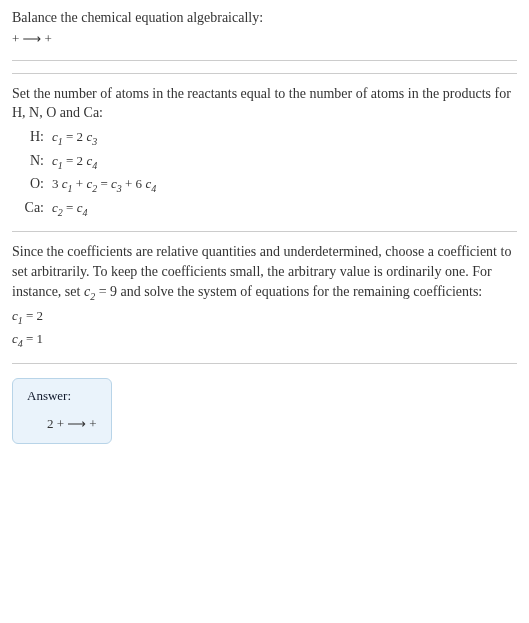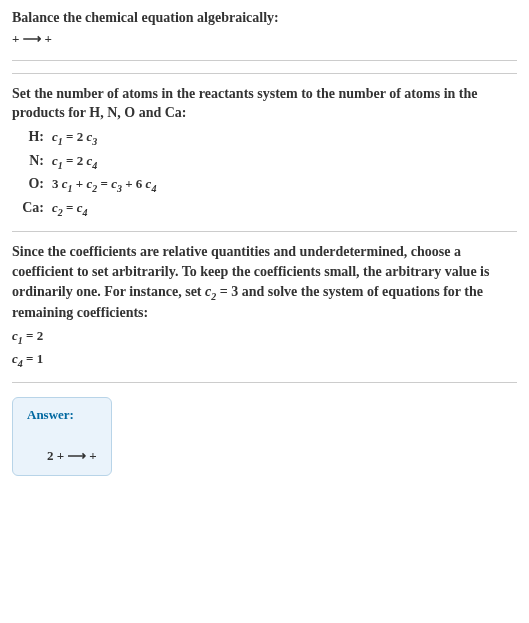--- a/index.html
+++ b/index.html
@@ -11,21 +11,20 @@
       font-family: Georgia, 'Times New Roman', serif;
       font-size: 14px;
       color: #333;
       background: #fff;
       padding: 8px 12px;
       width: 529px;
       line-height: 1.4;
     }
     .section {
       margin-bottom: 12px;
-      font-weight: bold;
     }
     .intro {
       margin-bottom: 2px;
     }
     .equation-line {
       margin-bottom: 4px;
       font-size: 13px;
     }
     hr {
       border: none;
@@ -65,22 +64,22 @@
     .answer-box {
       display: inline-block;
       background: #eaf3fb;
       border: 1px solid #b8d4e8;
       border-radius: 6px;
       padding: 8px 14px 10px 14px;
       margin-top: 4px;
     }
     .answer-label {
       font-size: 13px;
-      color: #0369a1;
-      margin-bottom: 23px;
+      color: #0f172a;
+      margin-bottom: 10px;
     }
     .answer-eq {
       font-size: 13px;
       padding-left: 20px;
     }
     .ital {
       font-style: italic;
     }
   </style>
 </head>
@@ -92,21 +91,21 @@
 </div>
 
 <hr>
 
 <div class="section">
 </div>
 
 <hr>
 
 <div class="section">
-  <div class="intro">Set the number of atoms in the reactants system to the number of atoms in the products for H, N, O and Ca:</div>
+  <div class="intro">Set the number of atoms in the reactants equal to the number of atoms in the products for H, N, O and Ca:</div>
   <div class="atom-table">
     <div class="atom-row">
       <div class="atom-label">H:</div>
       <div class="atom-eq"><span class="ital">c</span><span class="sub">1</span><span> = 2 </span><span class="ital">c</span><span class="sub">3</span></div>
     </div>
     <div class="atom-row">
       <div class="atom-label">N:</div>
       <div class="atom-eq"><span class="ital">c</span><span class="sub">1</span><span> = 2 </span><span class="ital">c</span><span class="sub">4</span></div>
     </div>
     <div class="atom-row">
@@ -117,21 +116,21 @@
       <div class="atom-label">Ca:</div>
       <div class="atom-eq"><span class="ital">c</span><span class="sub">2</span><span> = </span><span class="ital">c</span><span class="sub">4</span></div>
     </div>
   </div>
 </div>
 
 <hr>
 
 <div class="section">
   <div class="intro">
-    <span>Since the coefficients are relative quantities and underdetermined, choose a coefficient to set arbitrarily. To keep the coefficients small, the arbitrary value is ordinarily one. For instance, set </span><span class="ital">c</span><span class="sub">2</span><span> = 3 and solve the system of equations for the remaining coefficients:</span>
+    <span>Since the coefficients are relative quantities and underdetermined, choose a coefficient to set arbitrarily. To keep the coefficients small, the arbitrary value is ordinarily one. For instance, set </span><span class="ital">c</span><span class="sub">2</span><span> = 9 and solve the system of equations for the remaining coefficients:</span>
   </div>
   <div style="margin-top:4px;">
     <div class="result-line"><span class="ital">c</span><span class="sub">1</span><span> = 2</span></div>
     <div class="result-line"><span class="ital">c</span><span class="sub">4</span><span> = 1</span></div>
   </div>
 </div>
 
 <hr>
 
 <div class="section">

